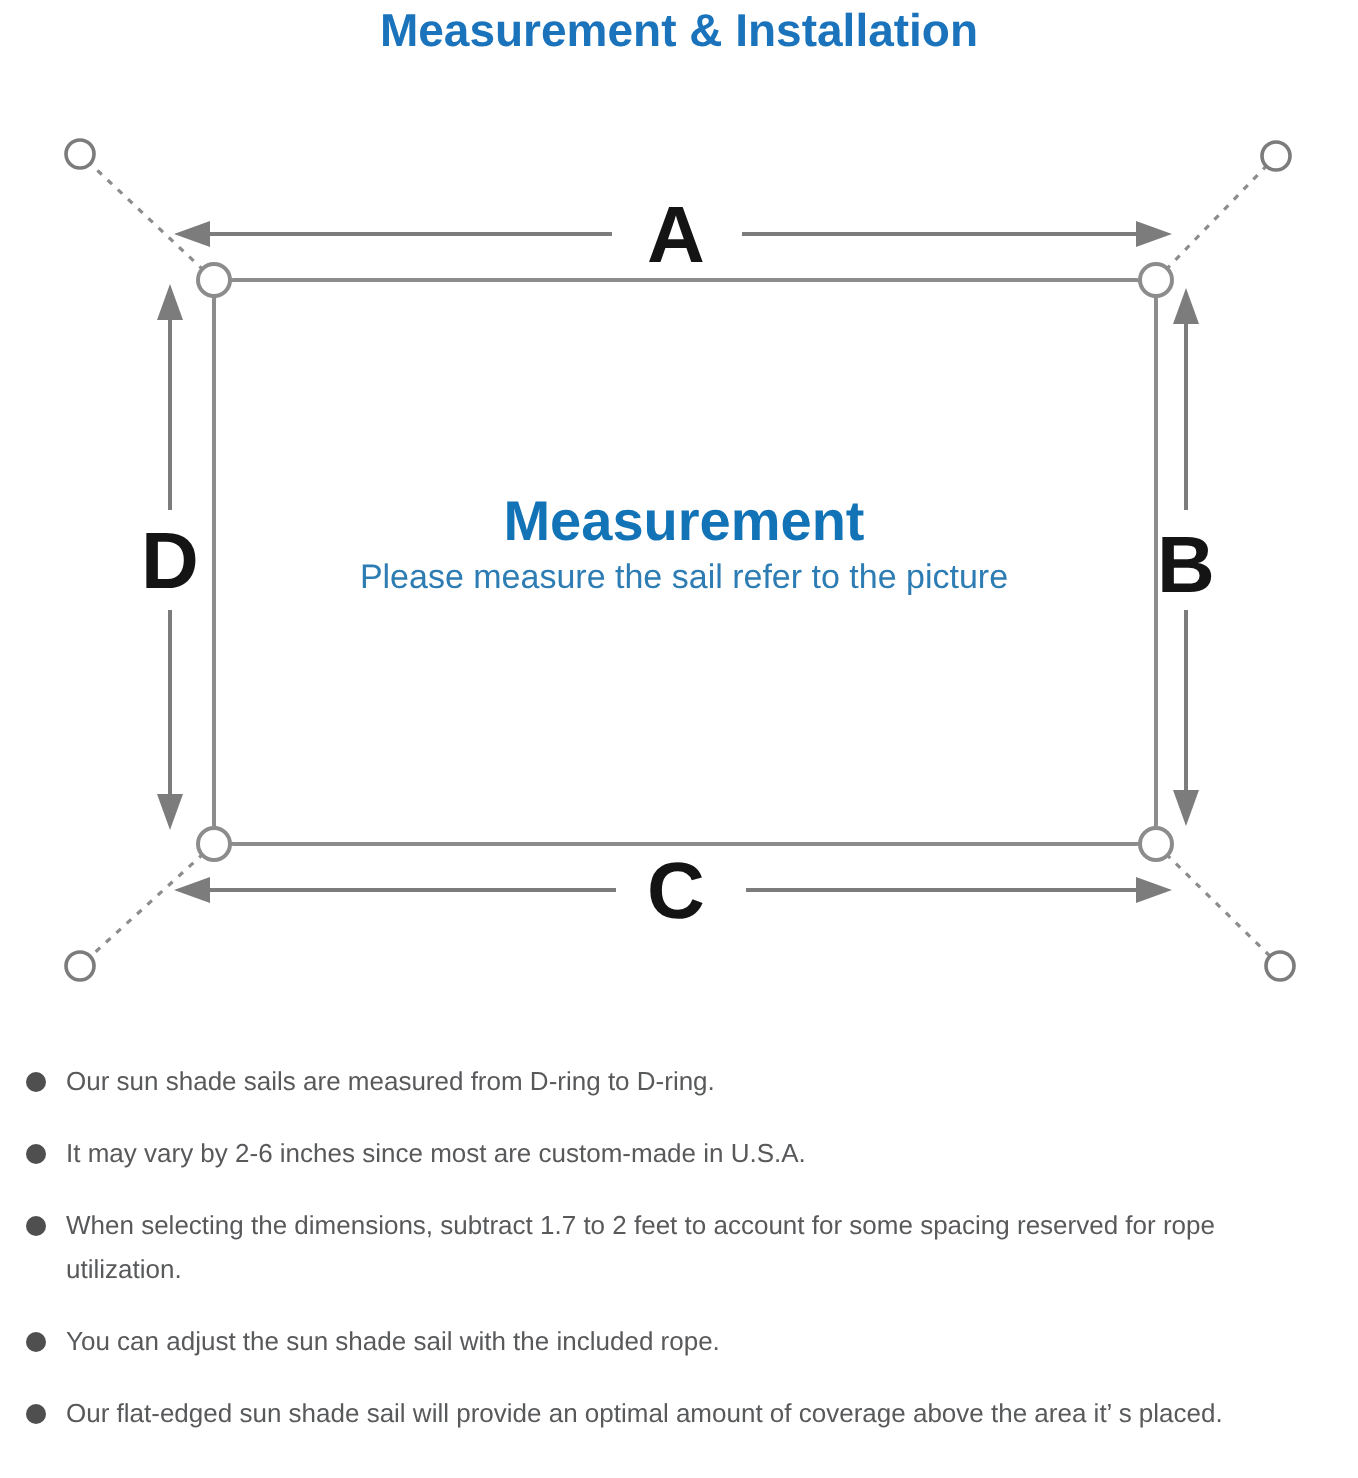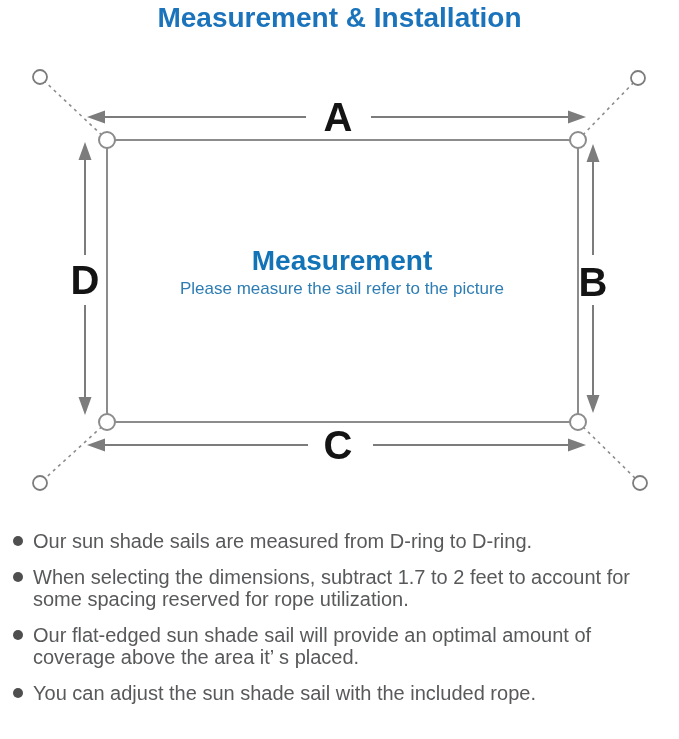--- a/index.html
+++ b/index.html
@@ -18,21 +18,21 @@
   .page{
     position:relative;
     width:679px;height:739px;
     background:var(--bg,#fff);
     overflow:hidden;
     font-family:"Liberation Sans","DejaVu Sans",sans-serif;
   }
   .page-title{
     position:absolute;top:2px;left:0;width:679px;
     text-align:center;
-    font-size:28px;font-weight:bold;
+    font-size:23px;font-weight:bold;
     letter-spacing:0px;
     color:var(--title-blue,#1b74bb);
   }
   .diagram-svg{
     position:absolute;top:0;left:0;
     width:679px;height:525px;
   }
   .rope{stroke:var(--edge-gray,#8c8c8c);stroke-width:1.6;stroke-dasharray:3 4;fill:none;}
   .sail{fill:#ffffff;stroke:var(--edge-gray,#8c8c8c);stroke-width:2;}
   .ring{fill:#ffffff;stroke:var(--edge-gray,#8c8c8c);stroke-width:2;}
@@ -58,21 +58,21 @@
     text-anchor:middle;
   }
   .notes-list{
     position:absolute;top:530px;left:0;
     width:679px;
     list-style:none;
   }
   .note-item{
     position:relative;
     padding-left:33px;padding-right:20px;
-    font-size:20px;line-height:22px;
+    font-size:13px;line-height:22px;
     color:var(--text-gray,#58595b);
     margin-bottom:14px;
   }
   .note-bullet{
     position:absolute;left:13px;top:6px;
     width:10px;height:10px;border-radius:50%;
     background:var(--dot-gray,#4f4f4f);
   }
 </style>
 </head>
@@ -137,25 +137,29 @@
     <text class="center-subtitle" x="342" y="294">Please measure the sail refer to the picture</text>
   </svg>
 
   <ul class="notes-list">
     <li class="note-item">
       <span class="note-bullet"></span>
       <span>Our sun shade sails are measured from D-ring to D-ring.</span>
     </li>
     <li class="note-item">
       <span class="note-bullet"></span>
+      <span>It may vary by 2-6 inches since most are custom-made in U.S.A.</span>
+    </li>
+    <li class="note-item">
+      <span class="note-bullet"></span>
       <span>When selecting the dimensions, subtract 1.7 to 2 feet to account for some spacing reserved for rope utilization.</span>
     </li>
     <li class="note-item">
       <span class="note-bullet"></span>
-      <span>Our flat-edged sun shade sail will provide an optimal amount of coverage above the area it’ s placed.</span>
+      <span>You can adjust the sun shade sail with the included rope.</span>
     </li>
     <li class="note-item">
       <span class="note-bullet"></span>
-      <span>You can adjust the sun shade sail with the included rope.</span>
+      <span>Our flat-edged sun shade sail will provide an optimal amount of coverage above the area it’ s placed.</span>
     </li>
   </ul>
 
 </div>
 
 </body></html>

